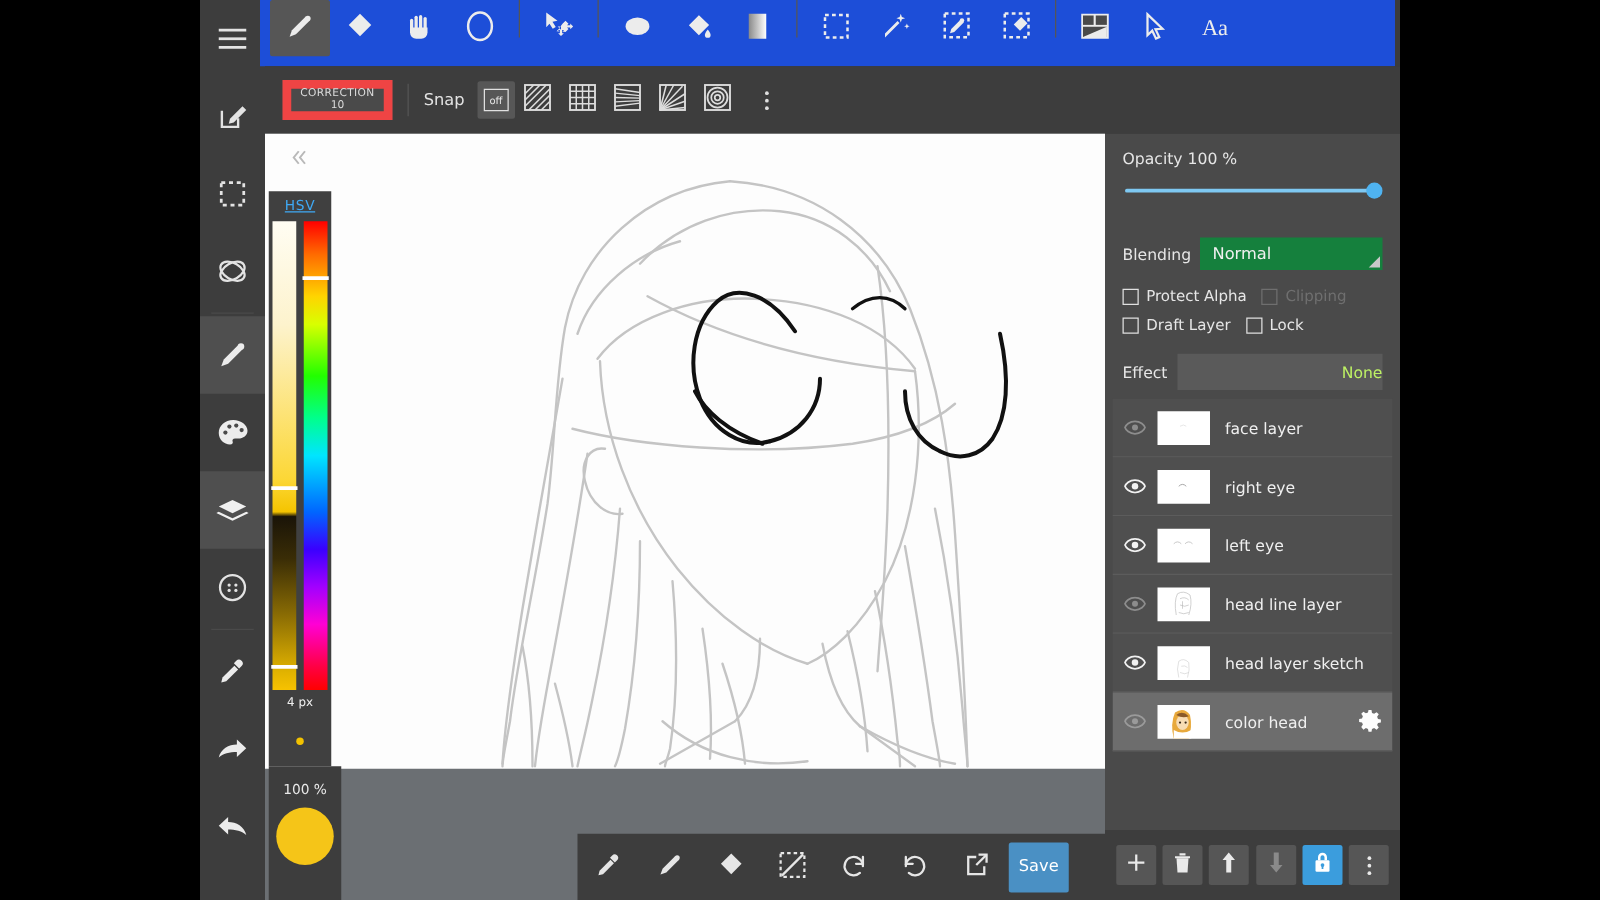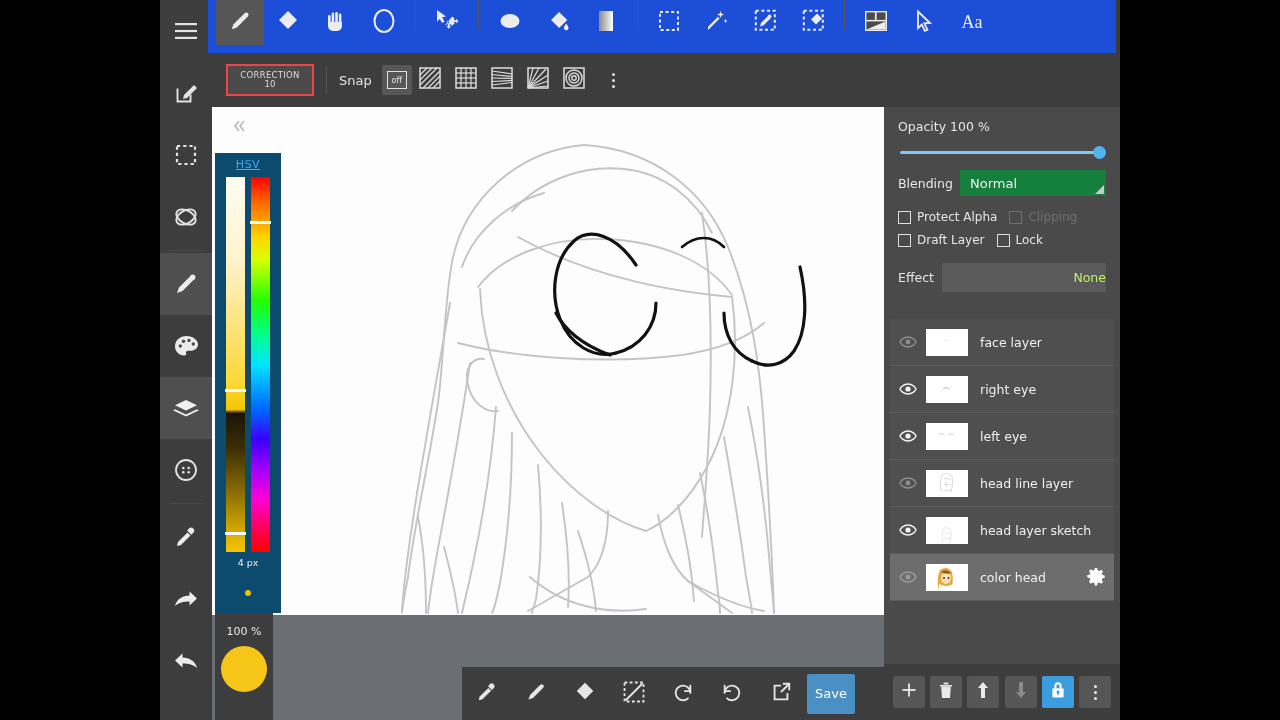--- a/index.html
+++ b/index.html
@@ -40,21 +40,21 @@
   }
   .tb-btn.sel { background:#565656; }
   .tb-sep { width:1px; height:30px; background:#555; margin:0 7px; flex:none; }
 
   
   #subbar {
     position:absolute; left:52px; top:53px; width:908px; height:54px;
     background:#3d3d3d; display:flex; align-items:center; padding-left:14px;
   }
   .correction-box {
-    width:88px; height:32px; background:#4a4a4a; border:2px solid #ef4444;
+    width:88px; height:32px; background:#4a4a4a; border:7px solid #ef4444;
     display:flex; flex-direction:column; align-items:center; justify-content:center;
     color:#dcdcdc; line-height:1.05;
   }
   .correction-box .c1 { font-size:8.5px; letter-spacing:.3px; }
   .correction-box .c2 { font-size:8.5px; }
   .sub-sep { width:1px; height:26px; background:#555; margin:0 12px; }
   .snap-label { color:#e2e2e2; font-size:13px; margin-right:10px; }
   .snap-off {
     width:30px; height:30px; background:#575757; border-radius:2px;
     display:flex; align-items:center; justify-content:center;
@@ -84,22 +84,22 @@
   }
   .cb-btn { width:49px; height:53px; display:flex; align-items:center; justify-content:center; }
   .save-btn {
     width:48px; height:40px; background:#4a90c4; color:#fff; font-size:13px;
     display:flex; align-items:center; justify-content:center; border-radius:2px;
     overflow:hidden; margin-left:2px;
   }
 
   
   #color-panel {
-    position:absolute; left:55px; top:153px; width:66px; height:460px;
-    background:#0c4a6e;
+    position:absolute; left:55px; top:153px; width:50px; height:460px;
+    background:#404040;
   }
   .hsv-label {
     text-align:center; color:#3fa9f5; font-size:11px; padding-top:5px;
     text-decoration:underline; letter-spacing:.5px;
   }
   .bars { display:flex; justify-content:center; gap:6px; margin-top:6px; position:relative; }
   .bar { width:19px; height:375px; position:relative; }
   .bar-sv {
     background:linear-gradient(to bottom, #fffdf3 0%, #fdf3cd 22%, #fcd736 55%, #f5c400 62%,
       #1a1408 63%, #3a2d06 72%, #8a6c04 84%, #e0b200 96%, #f7c200 100%);
@@ -123,21 +123,21 @@
   
   #right-panel {
     position:absolute; left:724px; top:107px; width:236px; height:613px;
     background:#4a4a4a;
   }
   .rp-pad { padding:12px 14px 0 14px; }
   .op-row { color:#e6e6e6; font-size:12.5px; }
   .slider-wrap { position:relative; height:18px; margin-top:10px; }
   .slider-track { position:absolute; left:2px; right:10px; top:7px; height:3px; background:#7ec8f2; border-radius:2px; }
   .slider-knob { position:absolute; right:0px; top:2px; width:13px; height:13px; border-radius:50%; background:#4fb3f0; }
-  .blend-row { display:flex; align-items:center; margin-top:8px; }
+  .blend-row { display:flex; align-items:center; margin-top:28px; }
   .blend-label { color:#e6e6e6; font-size:12.5px; width:62px; }
   .blend-select {
     flex:1; height:26px; background:#15803d; color:#f0f0f0; font-size:13px;
     display:flex; align-items:center; padding-left:10px; position:relative;
   }
   .blend-caret { position:absolute; right:2px; bottom:2px; width:0; height:0;
     border-left:9px solid transparent; border-bottom:9px solid #c9c9c9; }
   .chk-row { display:flex; align-items:center; margin-top:14px; }
   .chk { display:flex; align-items:center; margin-right:12px; }
   .chk .box { width:13px; height:13px; border:1.6px solid #e0e0e0; margin-right:6px; }

